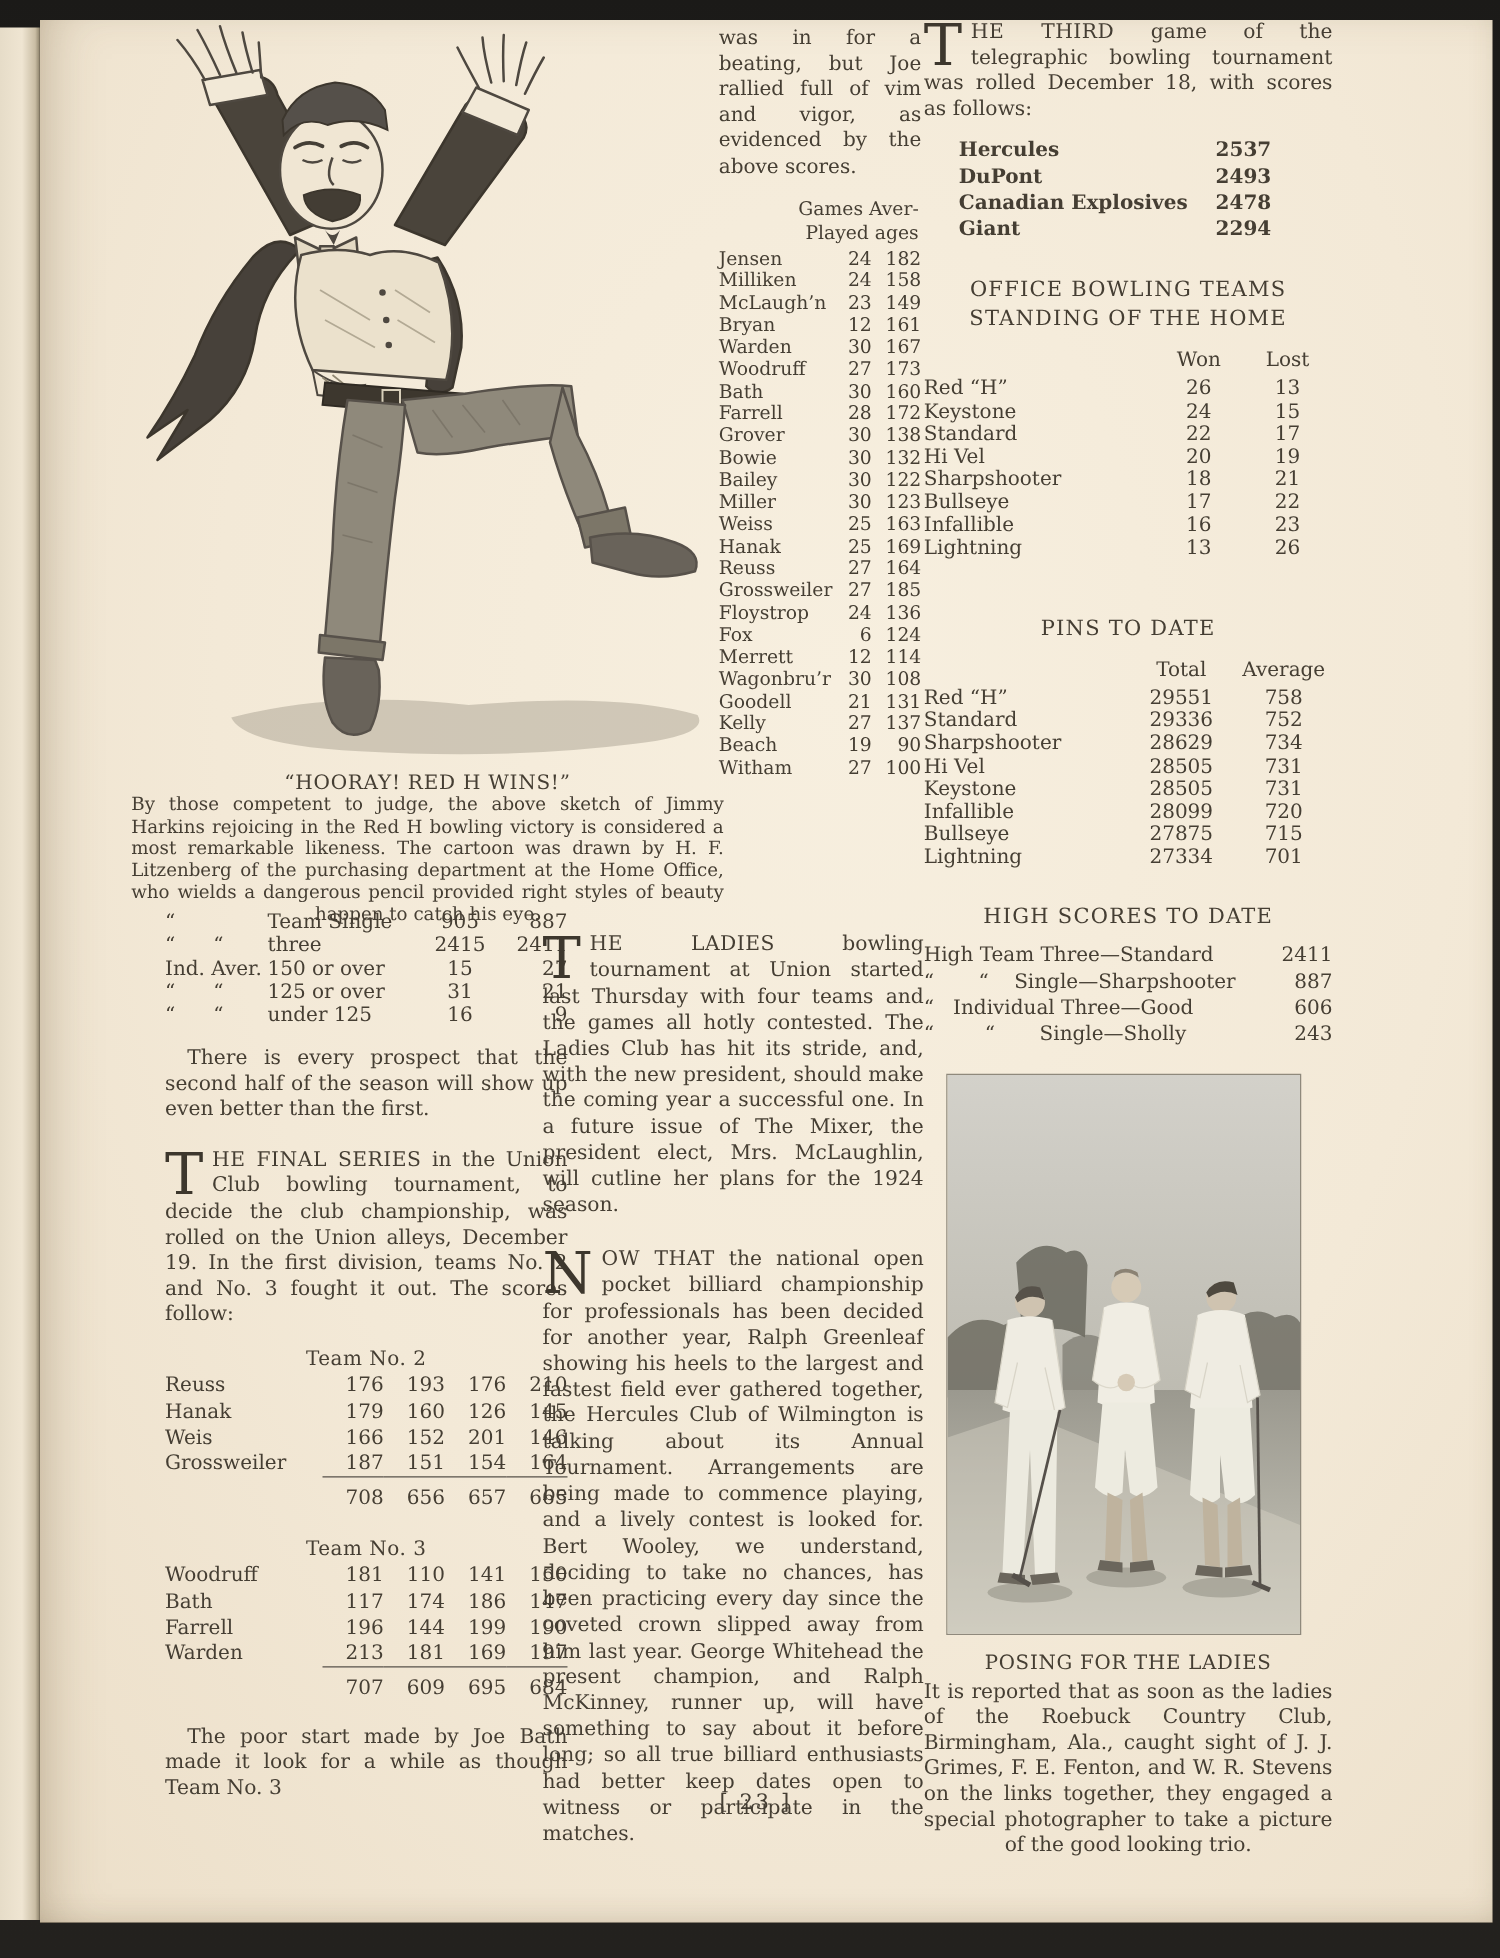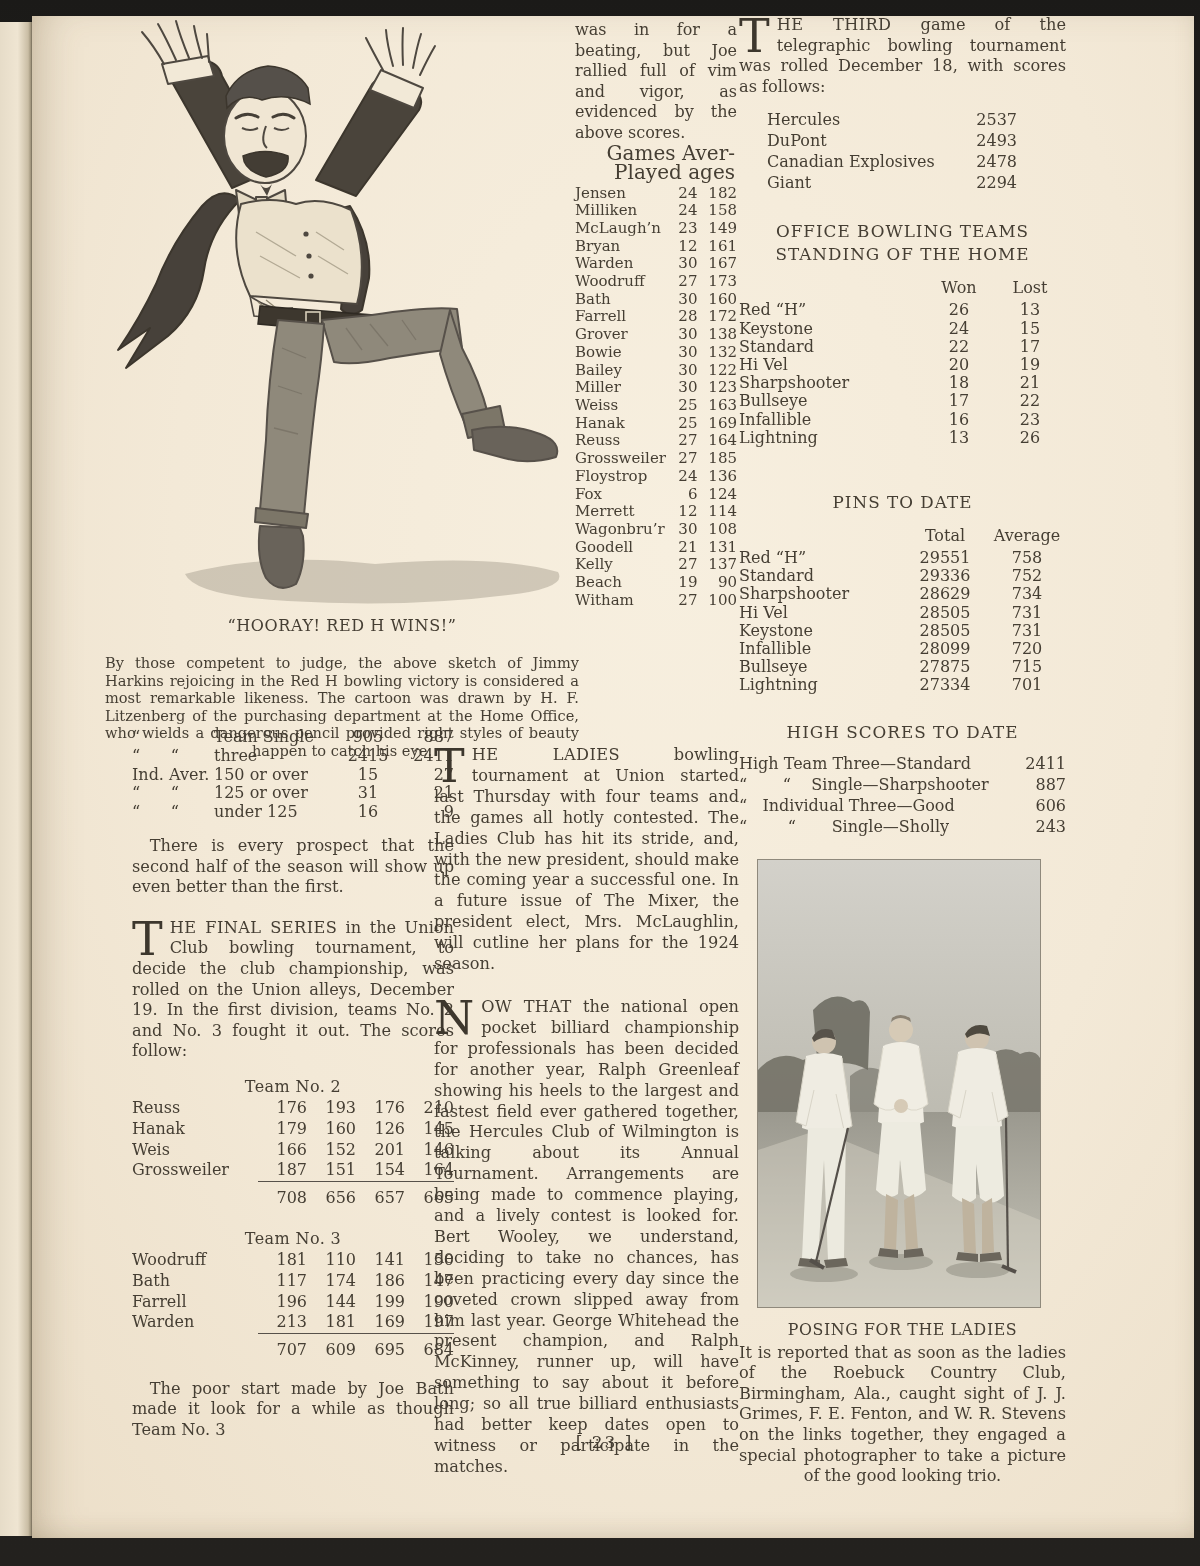--- a/index.html
+++ b/index.html
@@ -13,26 +13,26 @@
     background:radial-gradient(ellipse at 55% 35%,#f7efdf 0%,#f3e9d7 55%,#ecdfc9 100%);
     box-shadow:inset 26px 0 46px -24px rgba(96,76,44,.35), inset -6px -10px 30px -18px rgba(96,76,44,.3);}
   p{margin:0;}
   .just{text-align:justify;}
   .indent{text-indent:1.1em;}
   .dropcap{float:left;font-size:46px;line-height:37px;padding:3px 7px 0 0;color:#3d372d;}
   .lead{letter-spacing:.4px;}
   
   .cartoon{position:absolute;left:78px;top:2px;width:460px;height:600px;}
   .cartoon-cap{position:absolute;left:73px;top:600px;width:474px;}
-  .cap-title{text-align:center;font-size:16px;letter-spacing:.6px;margin-bottom:19px;}
+  .cap-title{text-align:center;font-size:16px;letter-spacing:.6px;margin-bottom:0;}
   .cap-body{font-size:14.6px;line-height:17.6px;text-align:justify;text-align-last:center;}
   
   .narrow-col{position:absolute;left:543px;top:4px;width:162px;}
   .narrow-col p{font-size:16px;line-height:20.6px;}
-  .avg-head{text-align:right;font-size:20px;line-height:19px;padding-right:2px;}
+  .avg-head{margin-top:14px;text-align:right;font-size:15px;line-height:19px;padding-right:2px;}
   table{border-collapse:collapse;}
   .avg-table{width:100%;font-size:15px;margin-top:3px;}
   .avg-table td{padding:0;line-height:17.7px;white-space:nowrap;}
   .avg-table td:nth-child(1){text-align:left;}
   .avg-table td:nth-child(2){text-align:right;width:32px;}
   .avg-table td:nth-child(3){text-align:right;width:40px;}
   
   .left-col{position:absolute;left:100px;top:712px;width:322px;}
   .left-col p{font-size:16.2px;line-height:20.6px;}
   .stats{width:100%;font-size:16px;margin-bottom:14px;}
@@ -50,21 +50,21 @@
   .team tfoot td{border-top:1.5px solid transparent;padding-top:6px;}
   .team tfoot td:not(:empty){border-top-color:#57514a;}
   
   .mid-col{position:absolute;left:402px;top:729px;width:305px;}
   .mid-col p{font-size:16.2px;line-height:20.9px;}
   .mid-gap{margin-top:22px;}
   
   .right-col{position:absolute;left:707px;top:-1px;width:327px;}
   .right-col p{font-size:16.2px;line-height:20.6px;}
   .score-list{margin:12px 0 0 28px;width:250px;font-size:16px;}
-  .score-list td{line-height:21px;padding:0;}
+  .score-list td{line-height:21px;padding:0;font-weight:bold;}
   .score-list td:nth-child(2){text-align:right;}
   .heading{text-align:center;font-size:16.8px;letter-spacing:1px;line-height:23px;}
   .h-standing{margin-top:27px;}
   .wl{width:100%;font-size:16px;margin-top:12px;}
   .wl th{font-weight:normal;font-size:16px;padding:0 0 4px 0;}
   .wl td{line-height:18.2px;padding:0;}
   .wl td:nth-child(1),.wl th.c1{text-align:left;}
   .wl td:nth-child(2){text-align:center;width:70px;}
   .wl td:nth-child(3){text-align:center;width:72px;}
   .wl th:nth-child(2){text-align:center;width:70px;}

